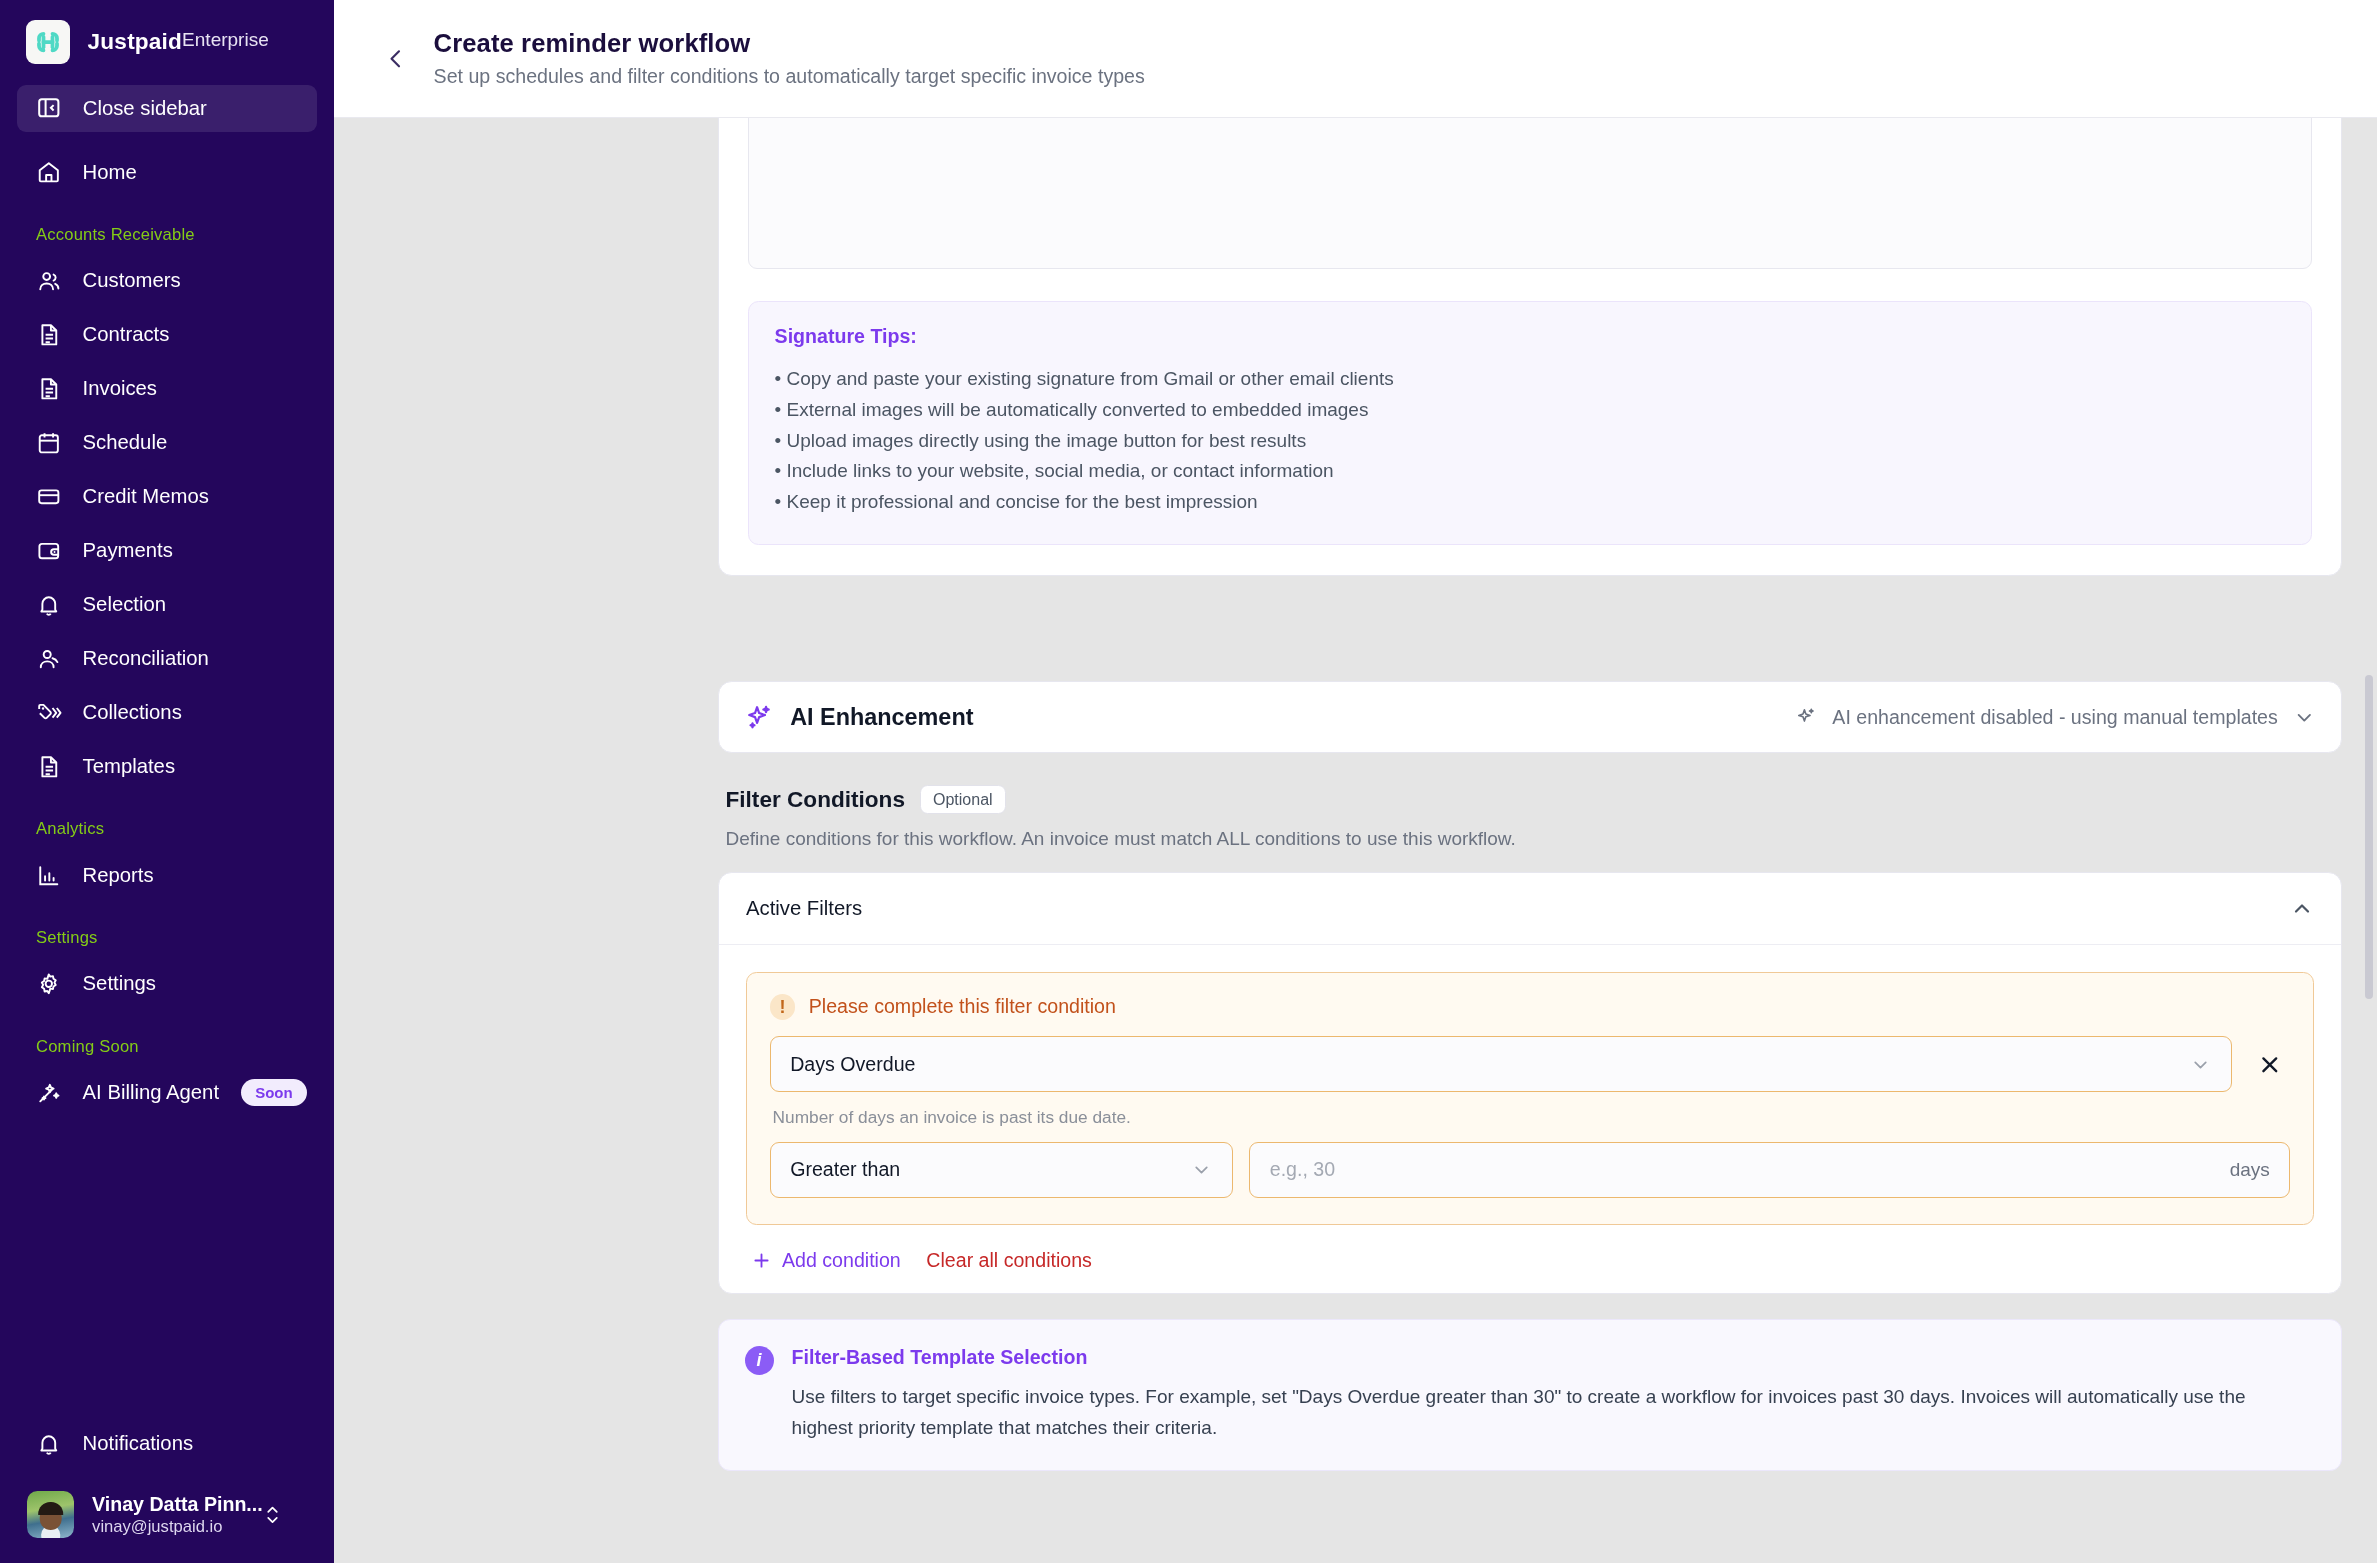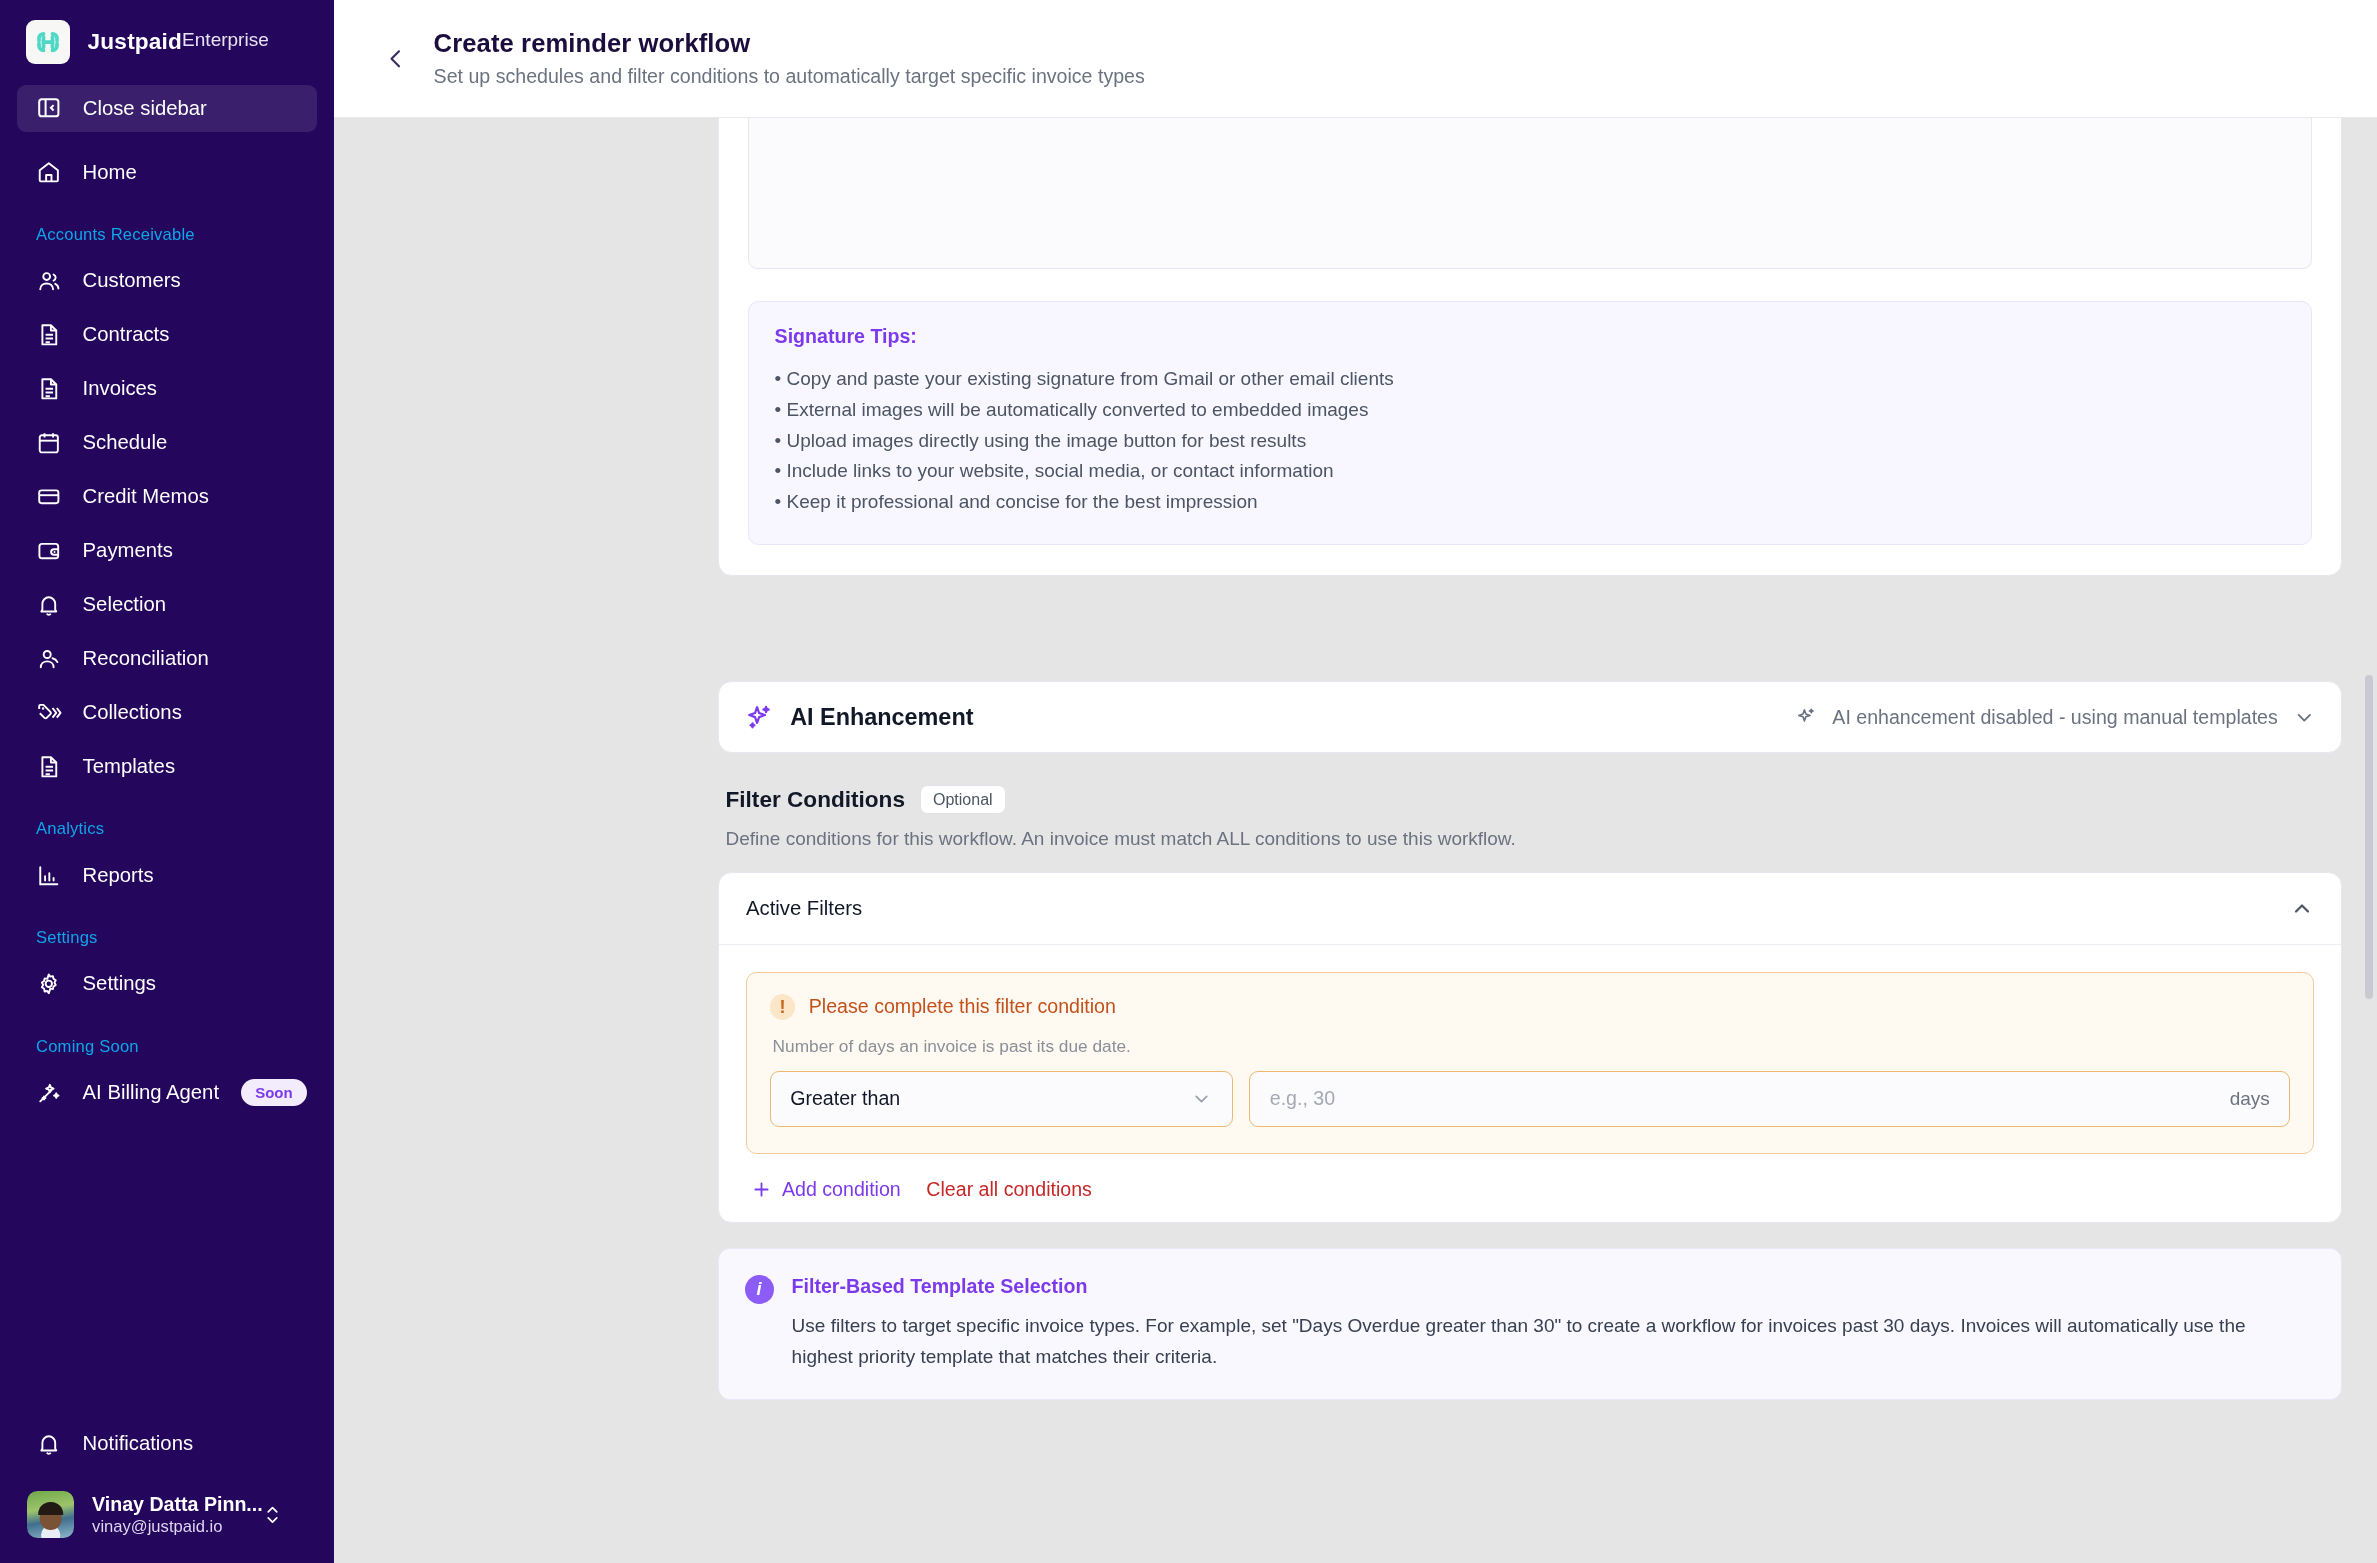--- a/index.html
+++ b/index.html
@@ -40,21 +40,21 @@
   .close-sidebar .lbl { font-size: 20.3px; font-weight: 500; }
 
   .nav { margin-top: 13.6px; flex: 0 0 auto; }
   .nav-item {
     height: 54px; display: flex; align-items: center; gap: 21px;
     padding-left: 36px; cursor: pointer; font-size: 20.3px; color: #ffffff;
     position: relative;
   }
   .nav-item .lbl { white-space: nowrap; }
   .nav-section {
-    font-size: 16.6px; color: #0ea5e9; padding: 25.6px 0 9px 36px;
+    font-size: 16.6px; color: #84cc16; padding: 25.6px 0 9px 36px;
     letter-spacing: 0.2px;
   }
   .nav-ico { width: 25.6px; height: 25.6px; flex: 0 0 25.6px; display:block; }
   .soon-badge {
     margin-left: auto; margin-right: 27px;
     background: #f2ecfd; color: #7c3aed;
     font-size: 15px; font-weight: 600;
     border-radius: 753px; padding: 5.3px 14.3px;
   }
 
@@ -504,20 +504,35 @@
           </div>
 
           <div class="active-body">
             <div class="cond-box">
 
               <div class="cond-warn">
                 <span class="warn-ico">!</span>
                 <span class="cond-warn-txt">Please complete this filter condition</span>
               </div>
 
+              <div class="cond-row1">
+                <div class="sel sel-field">
+                  <span>Days Overdue</span>
+                  <span>
+                    <svg width="21" height="21" viewBox="0 0 24 24" fill="none" stroke="#9aa0ab" stroke-width="2" stroke-linecap="round" stroke-linejoin="round">
+                      <path d="M6 9.5 12 15.5 18 9.5"></path>
+                    </svg>
+                  </span>
+                </div>
+                <span class="x-btn">
+                  <svg width="25.6" height="25.6" viewBox="0 0 24 24" fill="none" stroke="#111827" stroke-width="2.2" stroke-linecap="round">
+                    <path d="M6 6 18 18M18 6 6 18"></path>
+                  </svg>
+                </span>
+              </div>
 
               <div class="cond-hint">Number of days an invoice is past its due date.</div>
 
               <div class="cond-row2">
                 <div class="sel sel-op">
                   <span>Greater than</span>
                   <span>
                     <svg width="21" height="21" viewBox="0 0 24 24" fill="none" stroke="#9aa0ab" stroke-width="2" stroke-linecap="round" stroke-linejoin="round">
                       <path d="M6 9.5 12 15.5 18 9.5"></path>
                     </svg>

